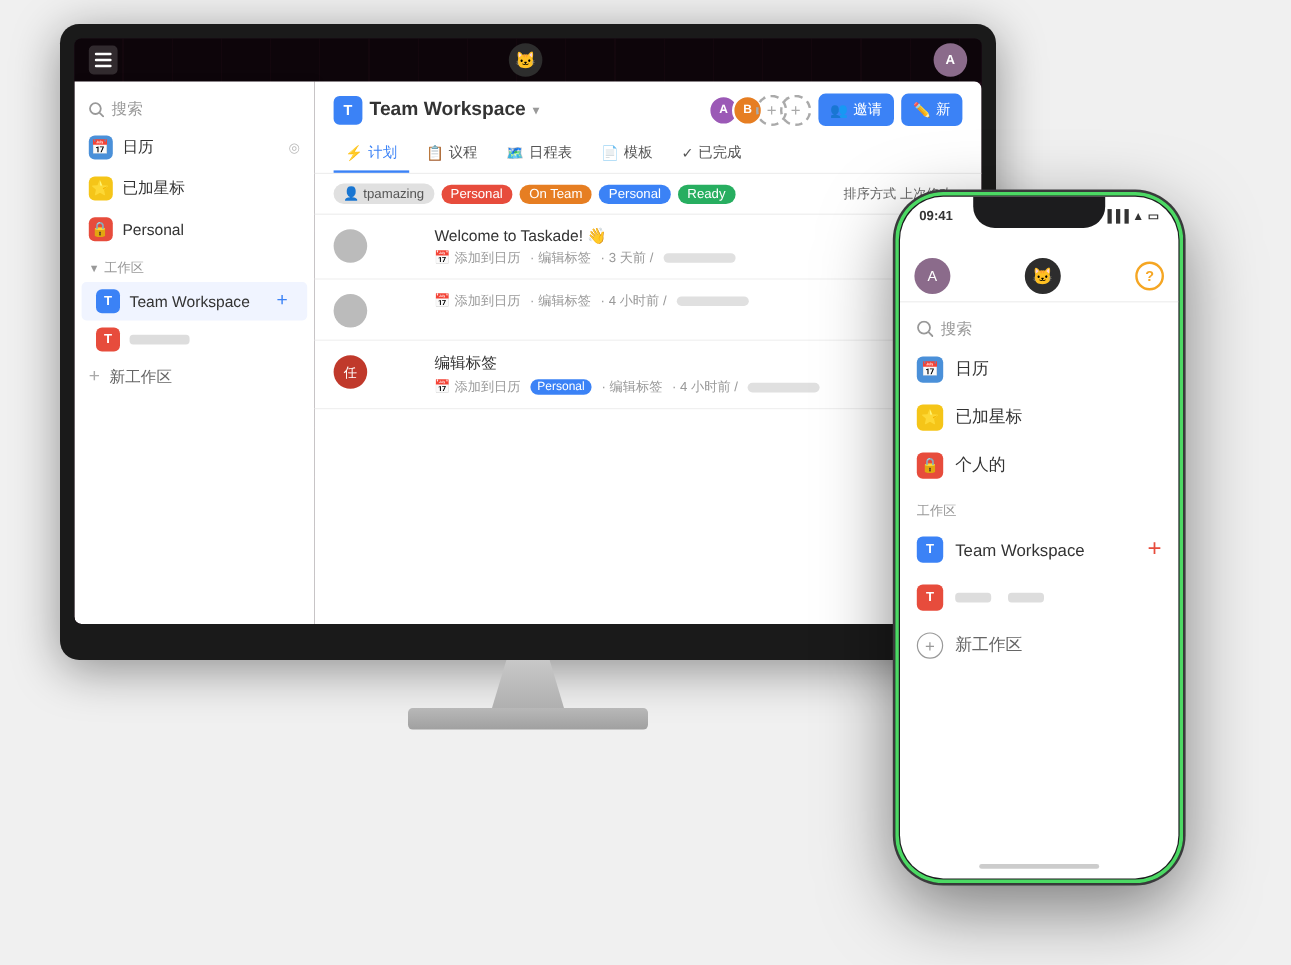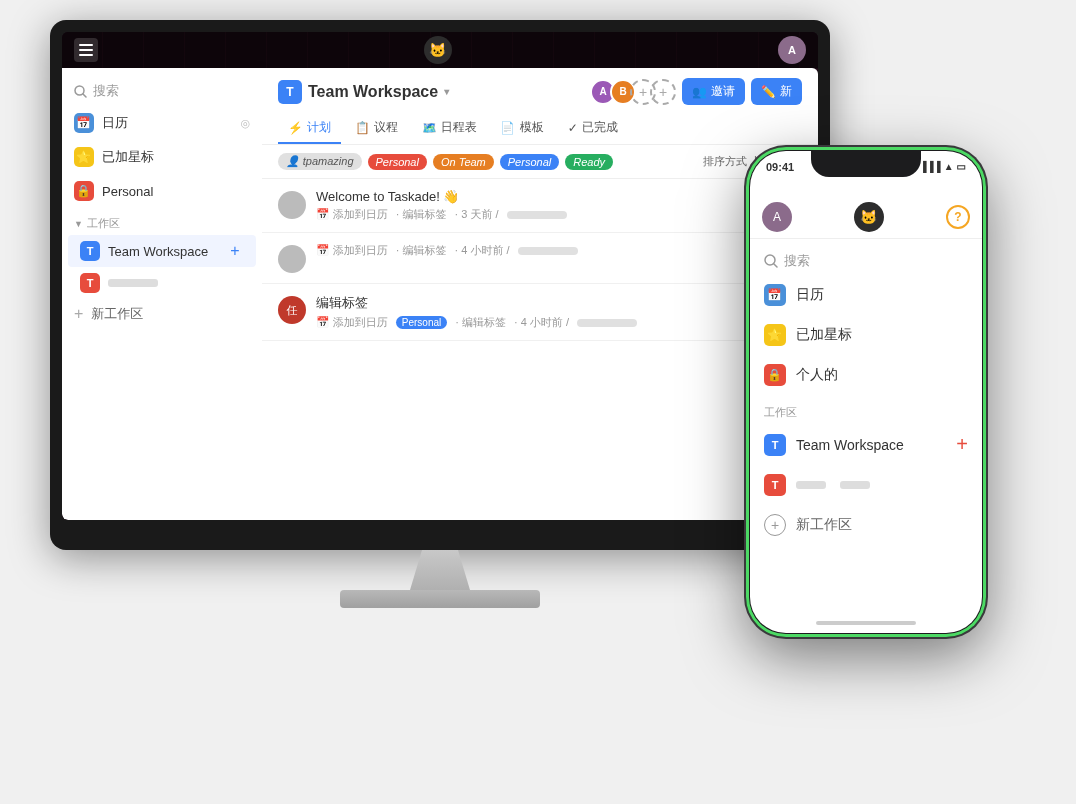--- a/index.html
+++ b/index.html
@@ -352,21 +352,20 @@
       padding: 8px 16px;
       border-bottom: 1px solid #eee;
     }
 
     .tag {
       padding: 2px 8px;
       border-radius: 10px;
       font-size: 11px;
       color: #fff;
       cursor: pointer;
-      font-style: italic;
     }
     .tag-user { background: #e0e0e0; color: #555; font-size: 11px; border-radius: 10px; padding: 2px 8px; }
     .tag-important { background: #e74c3c; }
     .tag-onhold { background: #e67e22; }
     .tag-personal { background: #3b82f6; }
     .tag-ready { background: #27ae60; }
 
     .sort-label {
       margin-left: auto;
       font-size: 11px;
@@ -390,21 +389,21 @@
     .task-avatar {
       width: 28px; height: 28px;
       border-radius: 50%;
       flex-shrink: 0;
       margin-top: 2px;
     }
     .ta1 { background: #bbb; }
     .ta2 { background: #bbb; }
     .ta3 { background: #c0392b; }
 
-    .task-content { flex: 1; }
+    .task-content { flex: 1; margin-left: 46px; }
     .task-title {
       font-size: 13px;
       font-weight: 500;
       color: #333;
       margin-bottom: 3px;
     }
     .task-meta {
       display: flex;
       align-items: center;
       gap: 8px;
@@ -447,23 +446,23 @@
       width: 200px;
       height: 18px;
       background: linear-gradient(to bottom, #b8b8b8, #a0a0a0);
       border-radius: 4px;
     }
 
     
     .phone-outer {
       position: absolute;
       right: 90px;
-      top: 147px;
+      top: 160px;
       width: 240px;
-      height: 490px;
+      height: 576px;
     }
 
     .phone-bezel {
       position: absolute;
       inset: 0;
       background: #1c1c1e;
       border-radius: 40px;
       box-shadow:
         0 0 0 2px #3a3a3c,
         0 20px 60px rgba(0,0,0,0.5);

